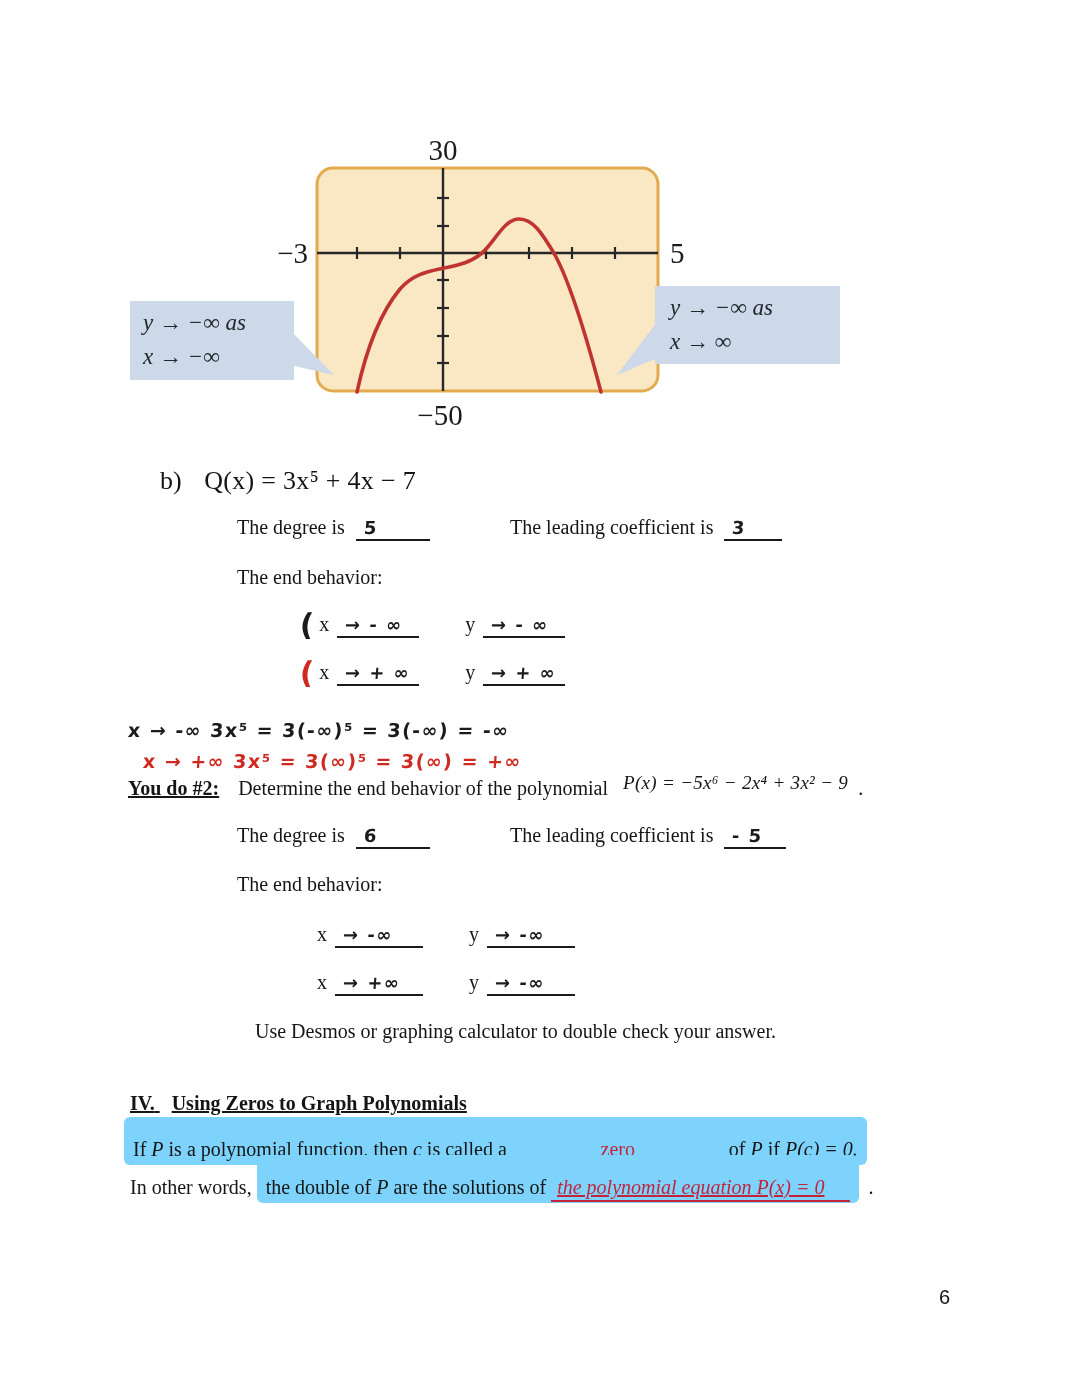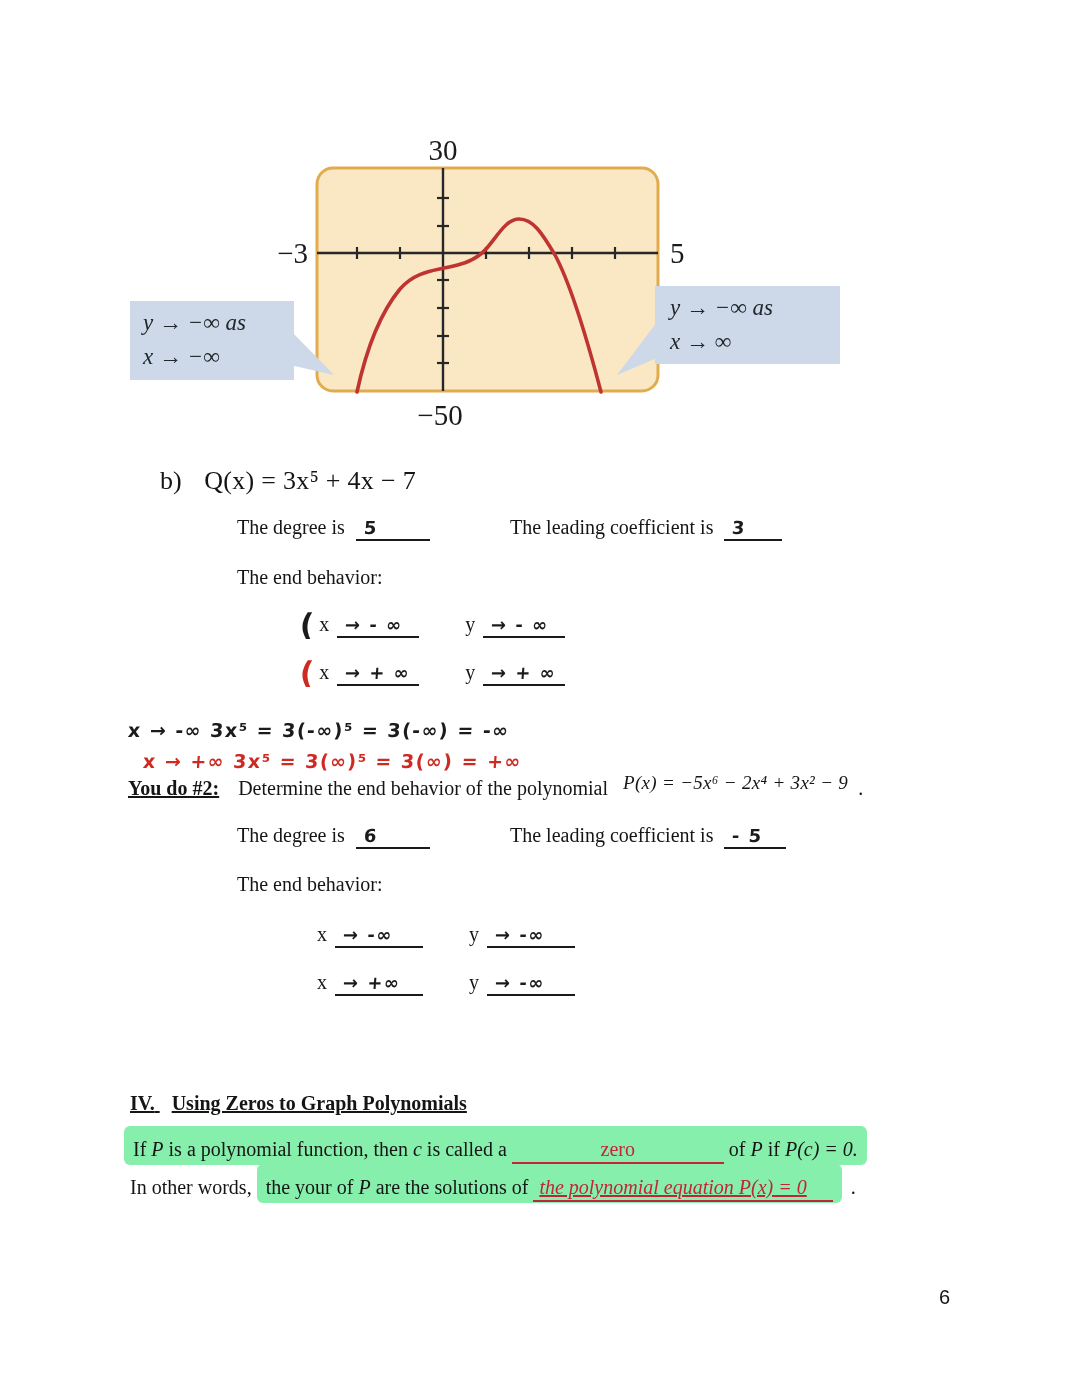--- a/index.html
+++ b/index.html
@@ -13,21 +13,21 @@
   .hw{font-family:"DejaVu Sans",sans-serif;font-weight:700;font-size:18px;color:#1b1b1b;
       letter-spacing:1.5px;display:inline-block;transform:skewX(-4deg);}
   .hw.redink{color:#cf2a22;}
   .paren{font-size:30px;font-weight:700;line-height:20px;vertical-align:-4px;margin-right:4px;}
   
   .blank{display:inline-block;border-bottom:2px solid #1a1a1a;text-align:left;
          padding:0 4px 1px 8px;vertical-align:baseline;line-height:20px;}
   .xy{display:inline-block;margin-right:8px;}
   .ygap{margin-left:46px;}
   
-  .hl{background:#86efac;border-radius:6px;padding:12px 9px 5px 9px;}
+  .hl{background:#7dd3fc;border-radius:6px;padding:21px 9px 5px 9px;}
   .redprint{color:#c2243c;}
   .ansblank{display:inline-block;min-width:212px;text-align:center;border-bottom:2px solid #c2243c;
             padding-bottom:1px;}
   .ans2{border-bottom:2px solid #c2243c;padding:0 26px 2px 6px;text-decoration:underline;}
   
   .plotbox{fill:#fae7c3;stroke:#e2ac4e;stroke-width:3;}
   .axis{stroke:#272727;stroke-width:2.4;}
   .tick{stroke:#272727;stroke-width:2.2;}
   .curve{fill:none;stroke:#bf3430;stroke-width:3.6;stroke-linecap:round;}
   .callout{fill:#cdd9e8;}
@@ -137,29 +137,30 @@
   <div class="abs" style="left:237px;top:873px;">The end behavior:</div>
 
   <div class="abs" style="left:317px;top:923px;">
     <span class="xy">x</span><span class="blank" style="min-width:76px;"><span class="hw">→ -∞</span></span><span class="xy ygap">y</span><span class="blank" style="min-width:76px;"><span class="hw">→ -∞</span></span>
   </div>
 
   <div class="abs" style="left:317px;top:971px;">
     <span class="xy">x</span><span class="blank" style="min-width:76px;"><span class="hw">→ +∞</span></span><span class="xy ygap">y</span><span class="blank" style="min-width:76px;"><span class="hw">→ -∞</span></span>
   </div>
 
+  <div class="abs" style="left:255px;top:1020px;">Use Desmos or graphing calculator to double check your answer.</div>
 
   <div class="abs bold" style="left:130px;top:1092px;">
     <span>IV.</span>
     <span style="margin-left:12px;">Using Zeros to Graph Polynomials</span>
   </div>
 
   <div class="abs" style="left:124px;top:1138px;">
     <span class="hl"><span>If </span><span class="it">P</span><span> is a polynomial function, then </span><span class="it">c</span><span> is called a </span><span class="ansblank redprint"><span>zero</span></span><span> of </span><span class="it">P</span><span> if </span><span class="it">P(c) = 0.</span></span>
   </div>
 
   <div class="abs" style="left:130px;top:1176px;">
-    <span>In other words, </span><span class="hl"><span>the your of </span><span class="it">P</span><span> are the solutions of </span><span class="ans2 redprint it">the polynomial equation P(x) = 0</span></span><span style="margin-left:9px;">.</span>
+    <span>In other words, </span><span class="hl"><span>the double of </span><span class="it">P</span><span> are the solutions of </span><span class="ans2 redprint it">the polynomial equation P(x) = 0</span></span><span style="margin-left:9px;">.</span>
   </div>
 
   <div class="abs pagenum" style="left:939px;top:1286px;">6</div>
 
 </div>
 
 </body></html>

